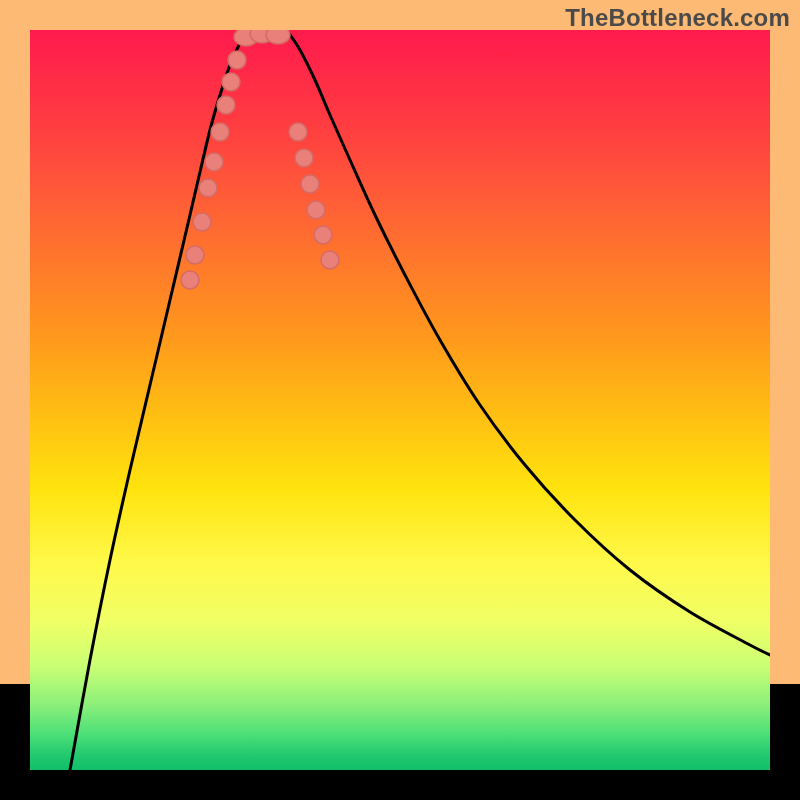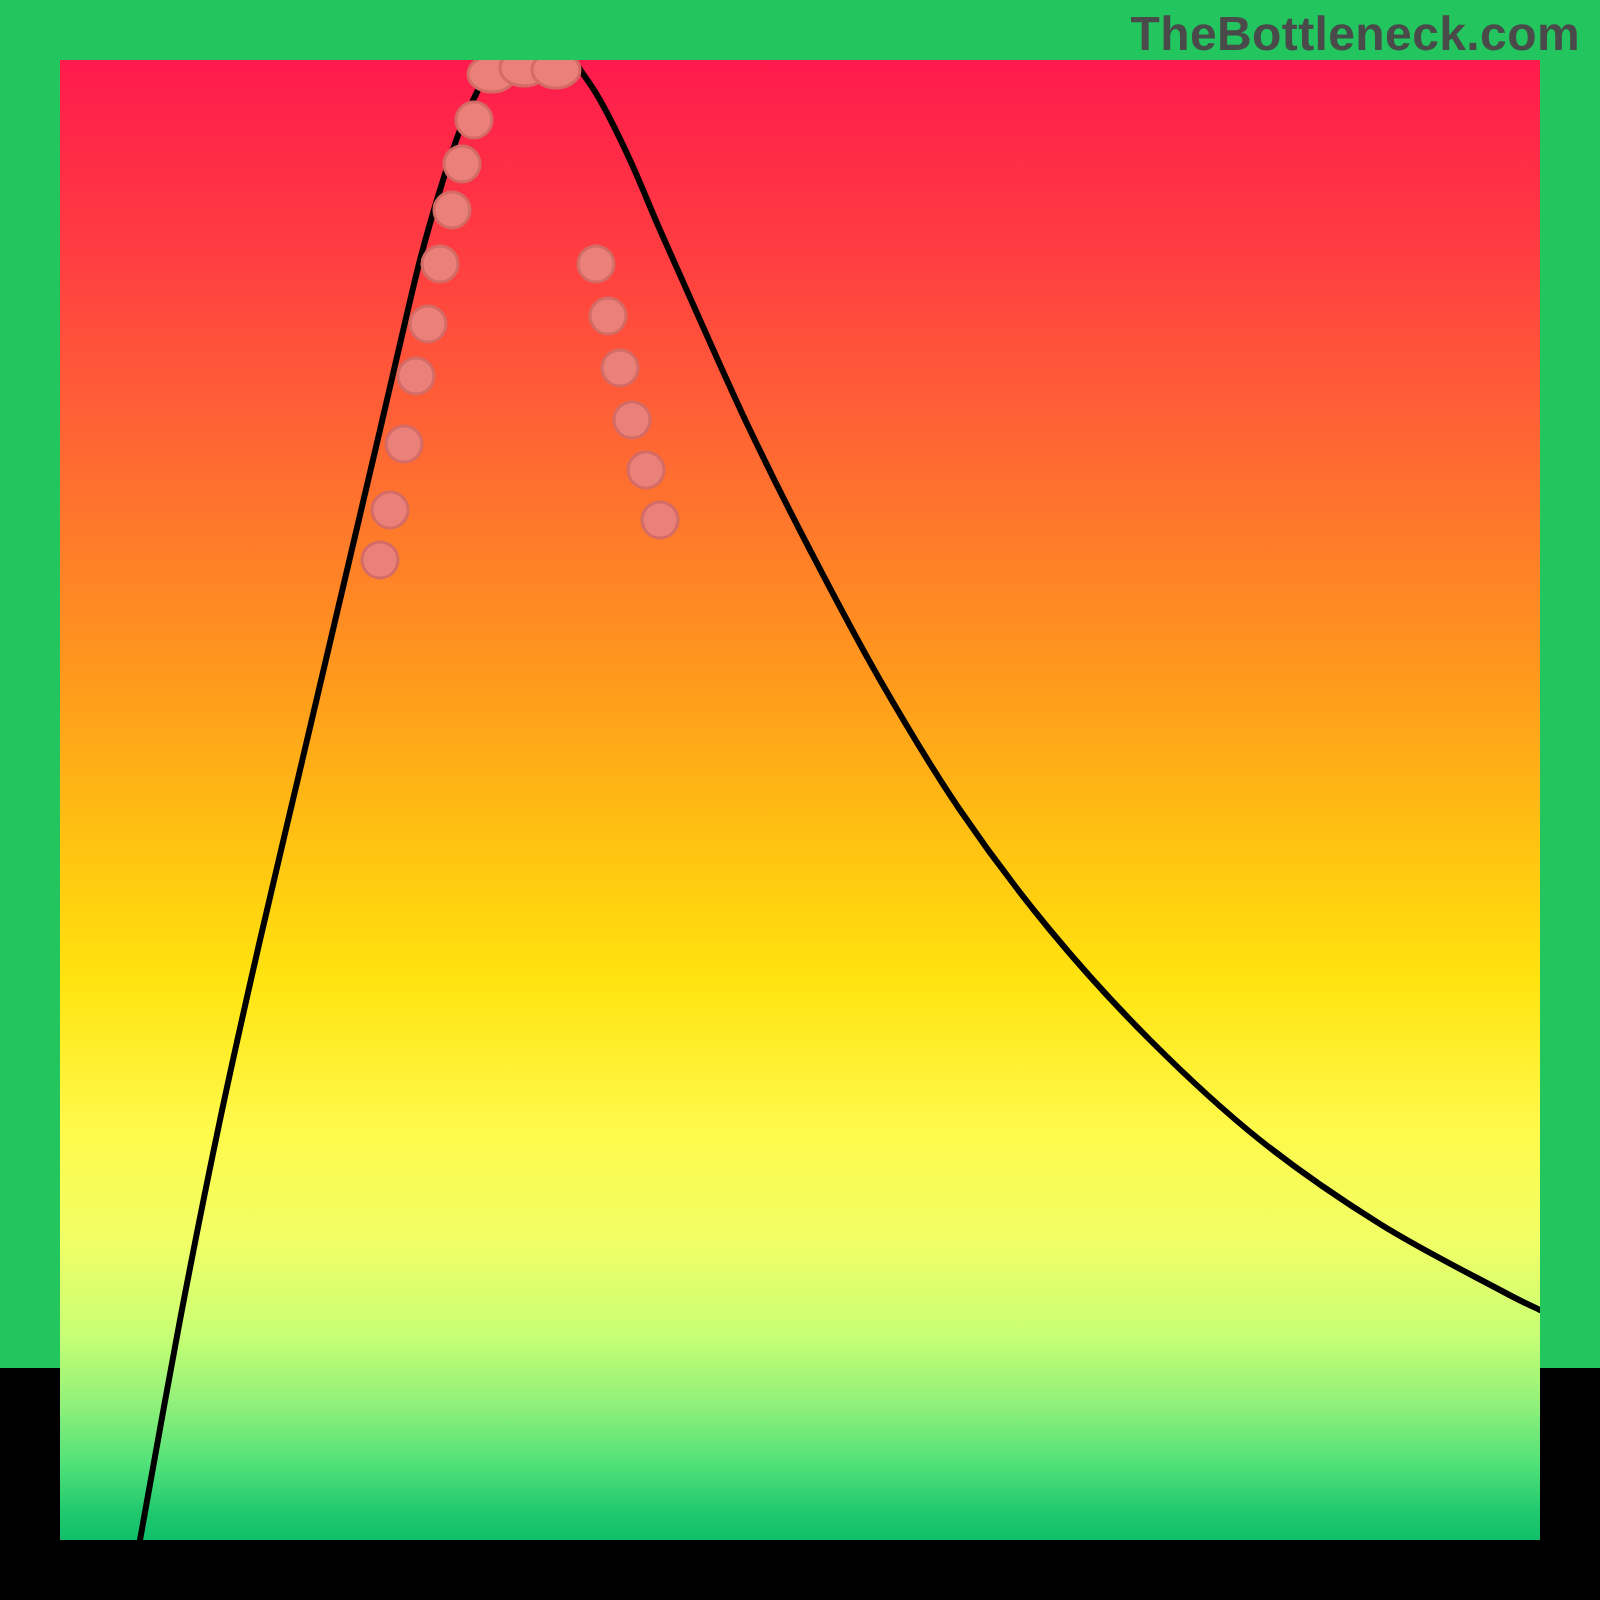--- a/index.html
+++ b/index.html
@@ -10,21 +10,21 @@
     overflow: hidden;
     background: #000;
     font-family: Arial, Helvetica, sans-serif;
   }
   .frame {
     position: absolute;
     left: 0;
     top: 0;
     width: 800px;
     height: 684px;
-    background: #22c55e;
+    background: #fdba74;
   }
   .plot {
     position: absolute;
     left: 30px;
     top: 30px;
     width: 740px;
     height: 740px;
     
     background: linear-gradient(
       to bottom,

